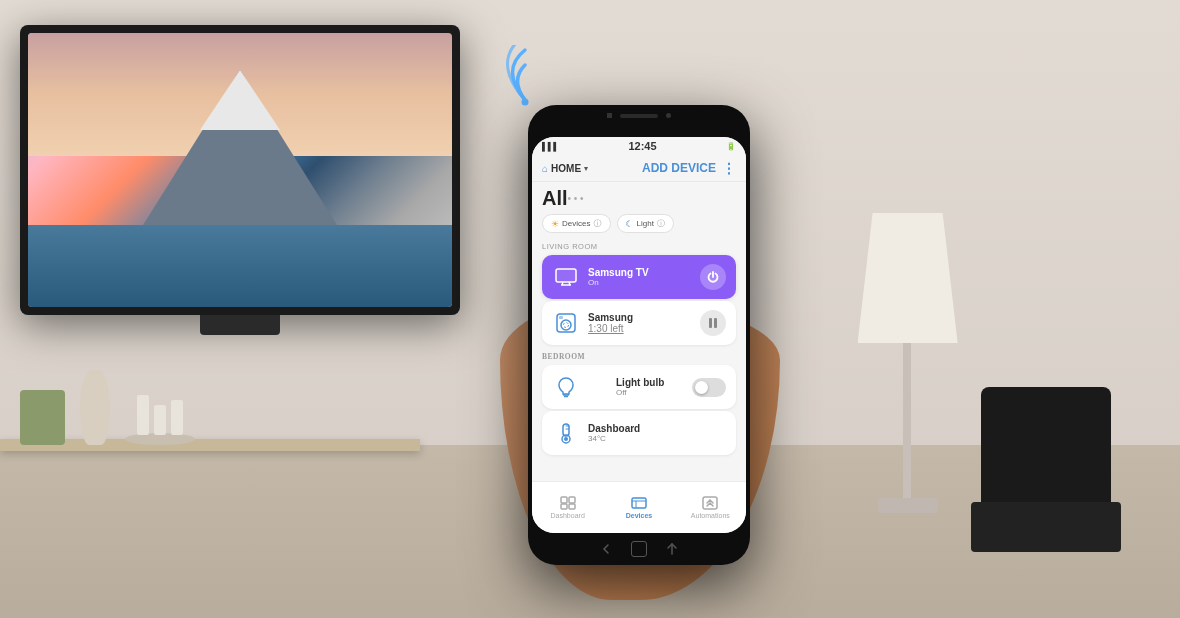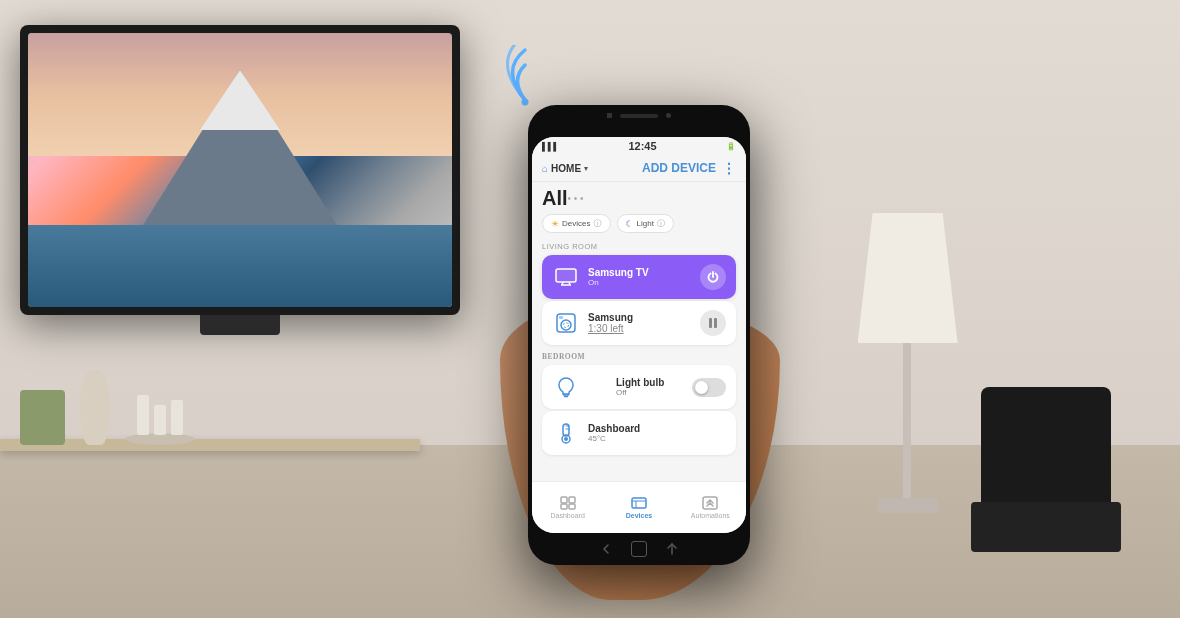--- a/index.html
+++ b/index.html
@@ -483,21 +483,21 @@
         <svg width="14" height="22" viewBox="0 0 14 22" fill="none">
           <rect x="4" y="2" width="6" height="12" rx="3" stroke="#4a90d9" stroke-width="1.5" fill="none"></rect>
           <line x1="7" y1="4" x2="10" y2="4" stroke="#4a90d9" stroke-width="1" stroke-linecap="round"></line>
           <line x1="7" y1="7" x2="10" y2="7" stroke="#4a90d9" stroke-width="1" stroke-linecap="round"></line>
           <circle cx="7" cy="17" r="4" stroke="#4a90d9" stroke-width="1.5" fill="none"></circle>
           <circle cx="7" cy="17" r="2" fill="#4a90d9"></circle>
         </svg>
       </div>
       <div style="flex:1;">
         <div style="font-size:10px;font-weight:bold;color:#333;">Dashboard</div>
-        <div style="font-size:8px;color:#888;">45°C</div>
+        <div style="font-size:8px;color:#888;">34°C</div>
       </div>
     </div>
 
     <div style="position:absolute;bottom:0;left:0;right:0;height:52px;background:#fff;border-top:1px solid #ebebeb;display:flex;align-items:center;">
       <div style="flex:1;display:flex;flex-direction:column;align-items:center;gap:2px;padding:4px 0;">
         <svg width="16" height="14" viewBox="0 0 16 14" fill="none">
           <rect x="1" y="1" width="6" height="6" rx="1" stroke="#aaa" stroke-width="1.5"></rect>
           <rect x="9" y="1" width="6" height="6" rx="1" stroke="#aaa" stroke-width="1.5"></rect>
           <rect x="1" y="8" width="6" height="5" rx="1" stroke="#aaa" stroke-width="1.5"></rect>
           <rect x="9" y="8" width="6" height="5" rx="1" stroke="#aaa" stroke-width="1.5"></rect>

